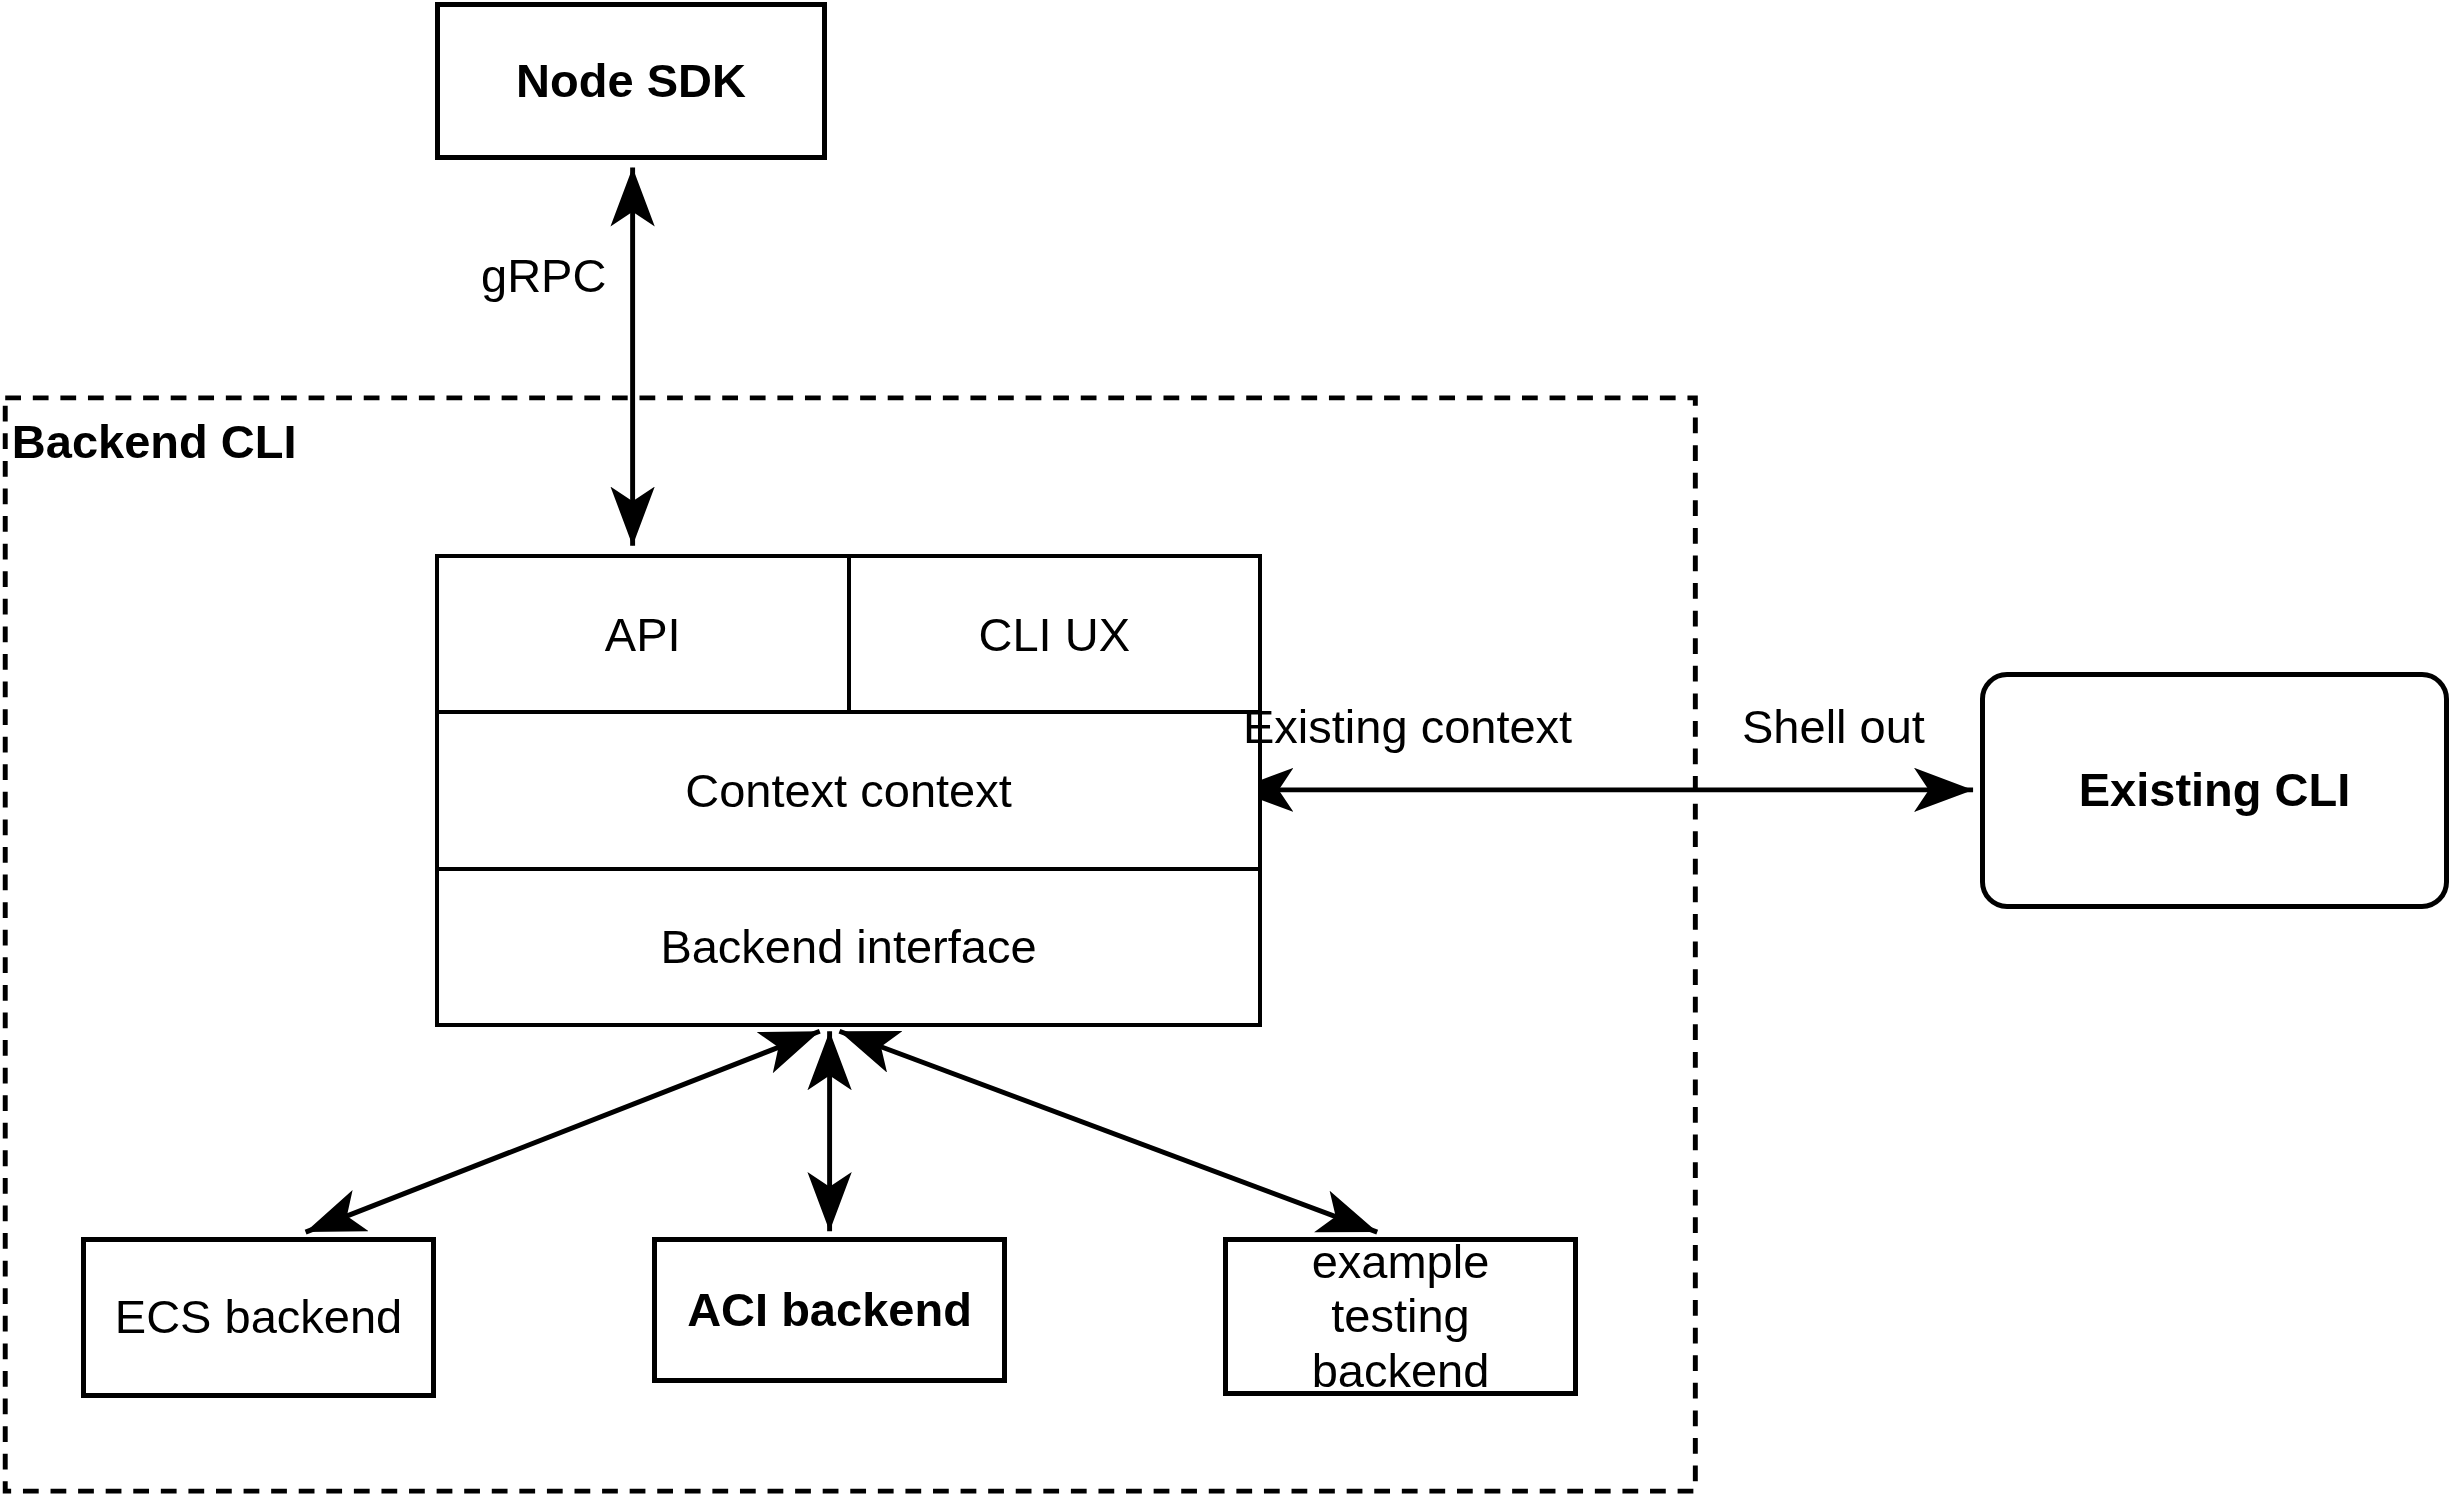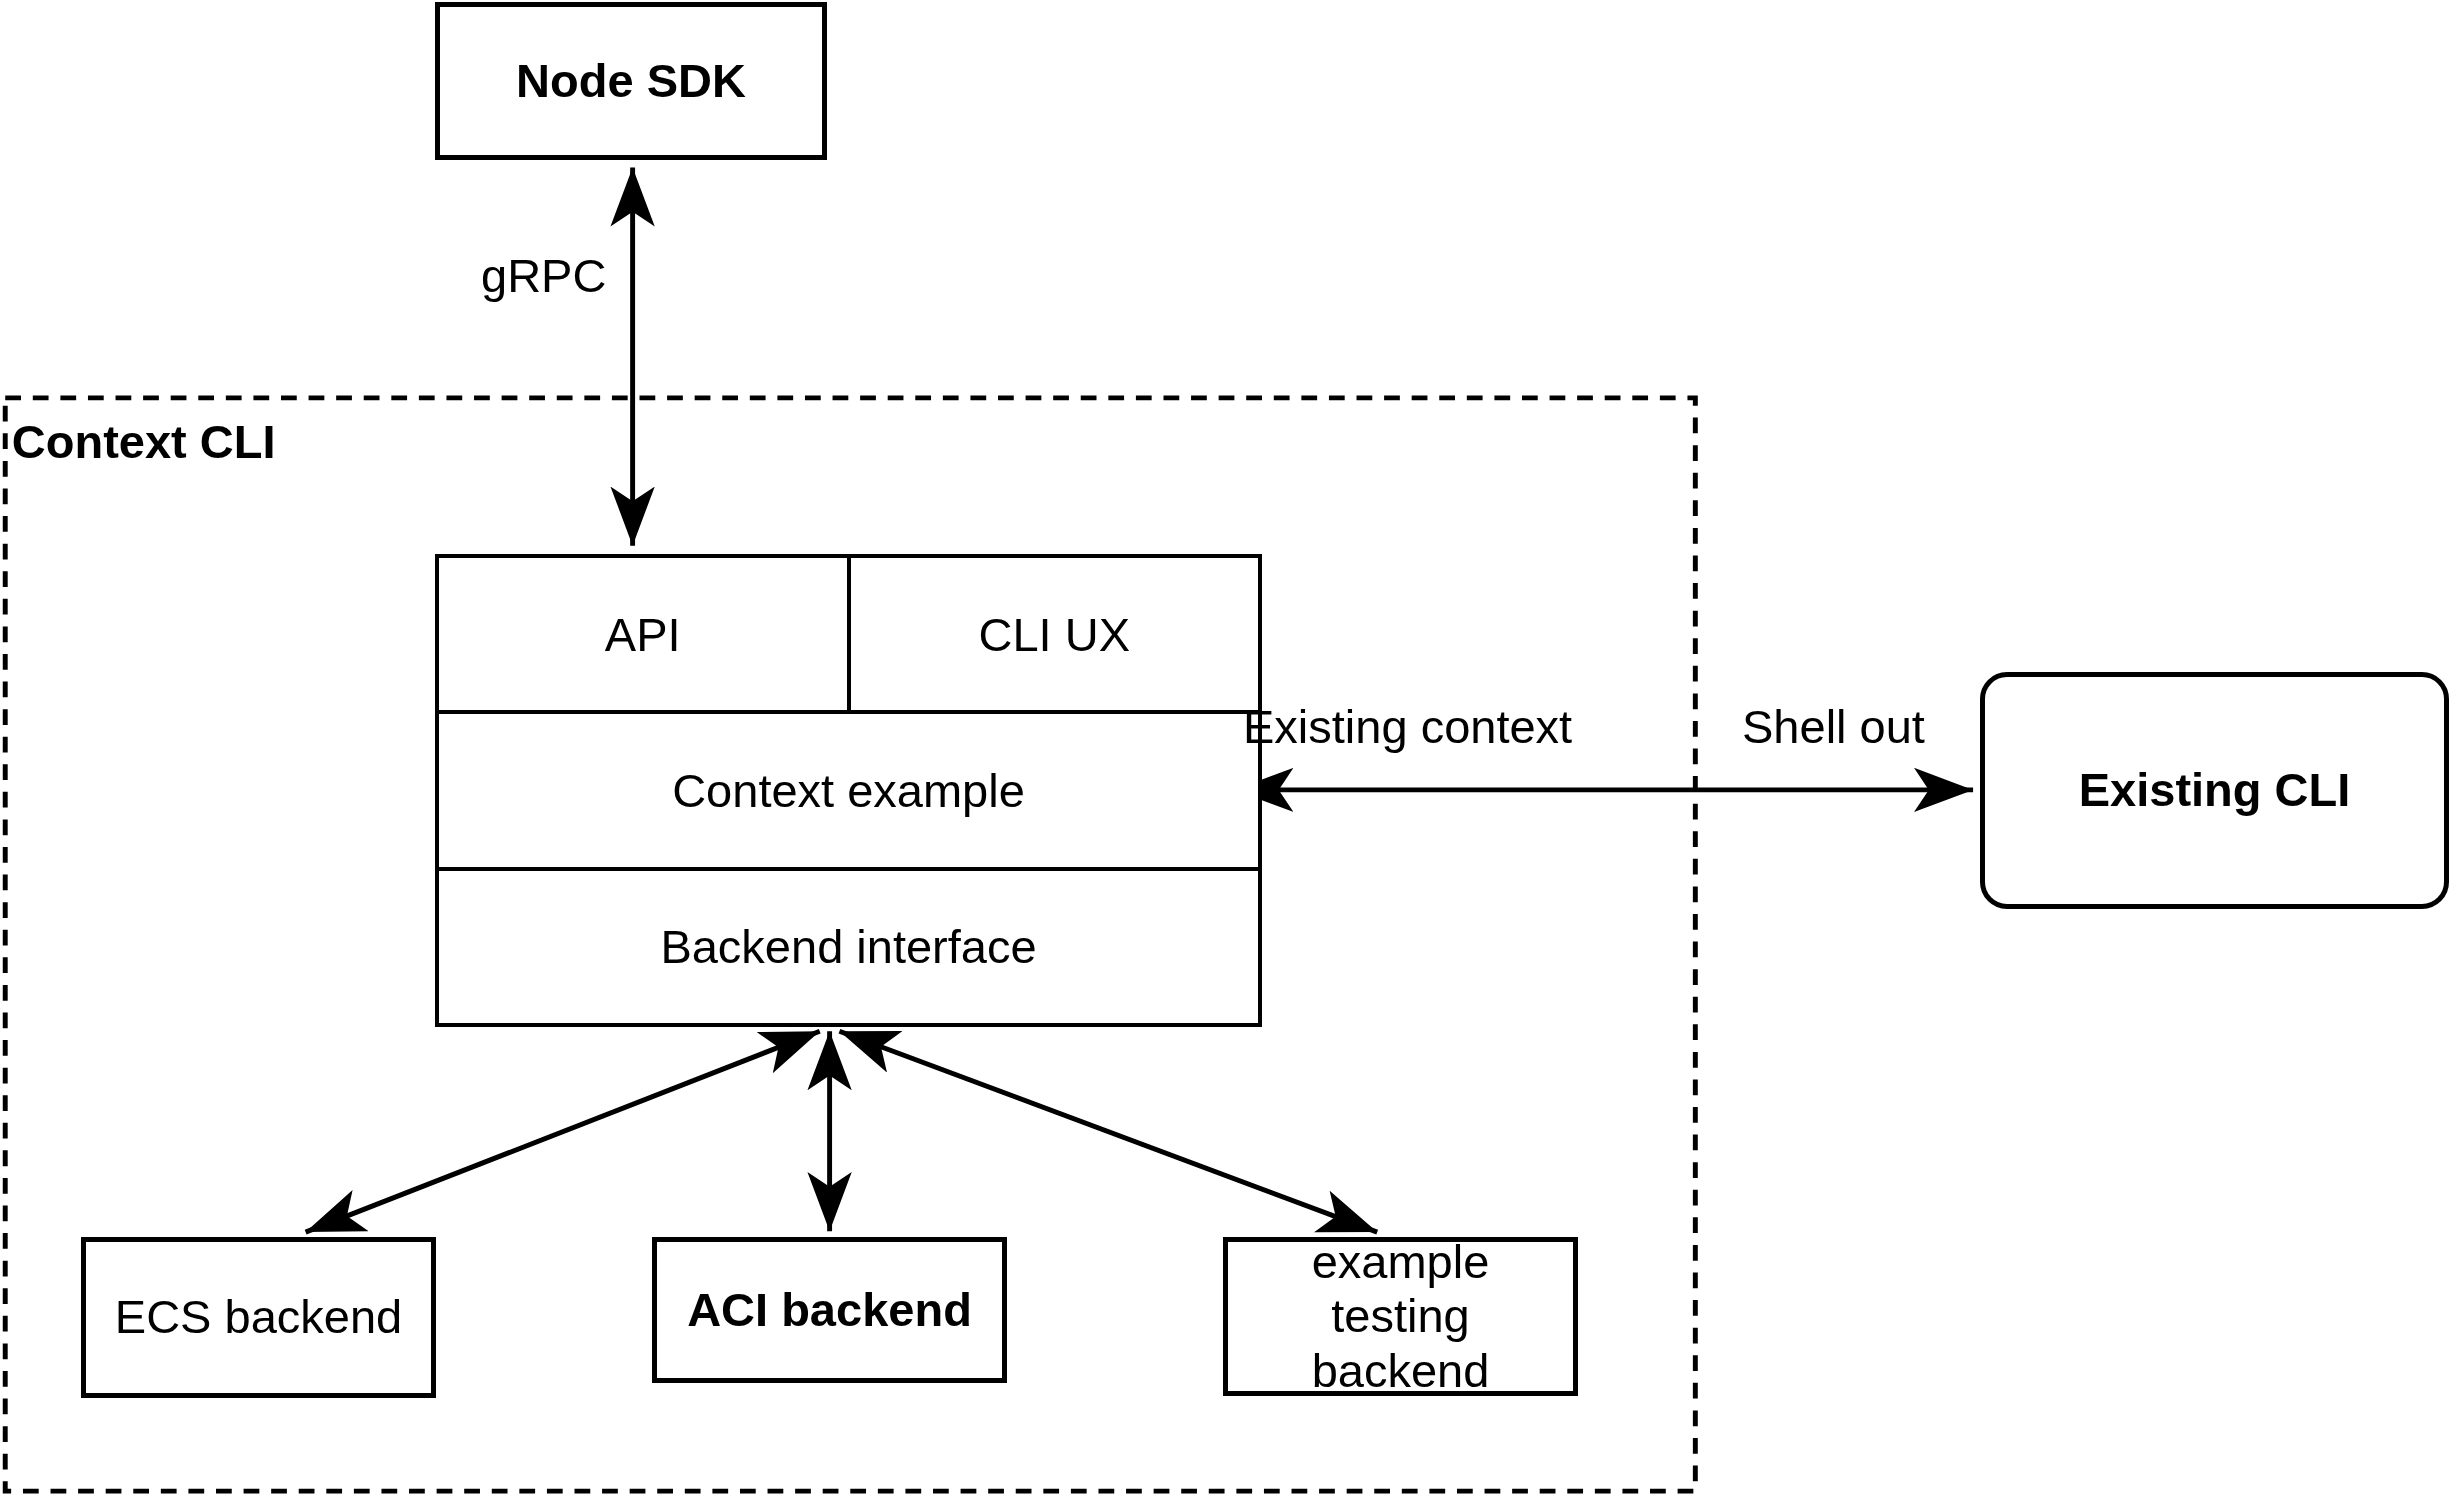--- a/index.html
+++ b/index.html
@@ -74,36 +74,36 @@
 
     <line x1="842" y1="1047" x2="842" y2="1250" stroke="#000000" stroke-width="5" marker-start="url(#ah-start)" marker-end="url(#ah-end)"></line>
 
     <line x1="852" y1="1047" x2="1398" y2="1251" stroke="#000000" stroke-width="5" marker-start="url(#ah-start)" marker-end="url(#ah-end)"></line>
   </svg>
 
   <div class="box bold" style="left:435px;top:2px;width:392px;height:158px;">
     <span>Node SDK</span>
   </div>
 
-  <div class="floating-label bold" style="left:11.8px;top:414px;">Context CLI</div>
+  <div class="floating-label bold" style="left:11.8px;top:414px;">Backend CLI</div>
 
   <div class="floating-label" style="left:481px;top:248px;">gRPC</div>
 
   <div class="stack" style="left:435px;top:554px;width:827px;height:473px;">
     <div class="row">
       <div class="cell divided">
         <span>API</span>
       </div>
       <div class="cell">
         <span>CLI UX</span>
       </div>
     </div>
     <div class="row">
       <div class="cell">
-        <span>Context example</span>
+        <span>Context context</span>
       </div>
     </div>
     <div class="row">
       <div class="cell">
         <span>Backend interface</span>
       </div>
     </div>
   </div>
 
   <div class="floating-label" style="left:1243px;top:699px;">Existing context</div>

